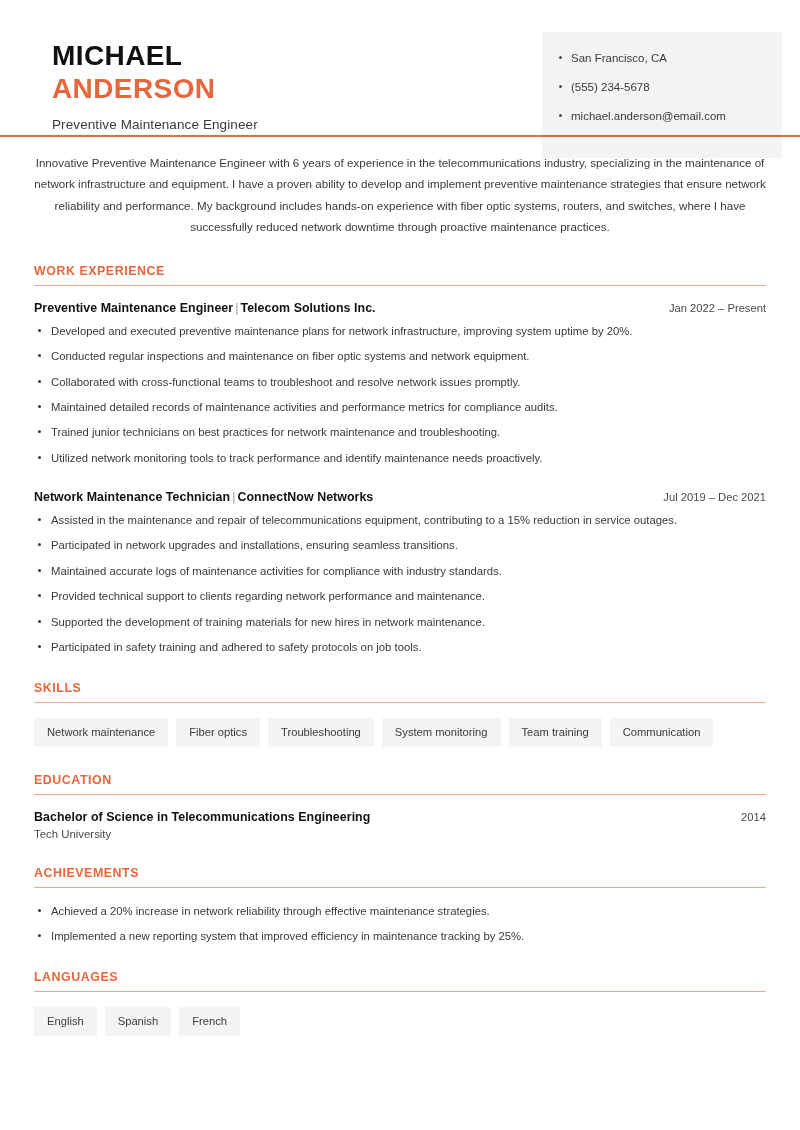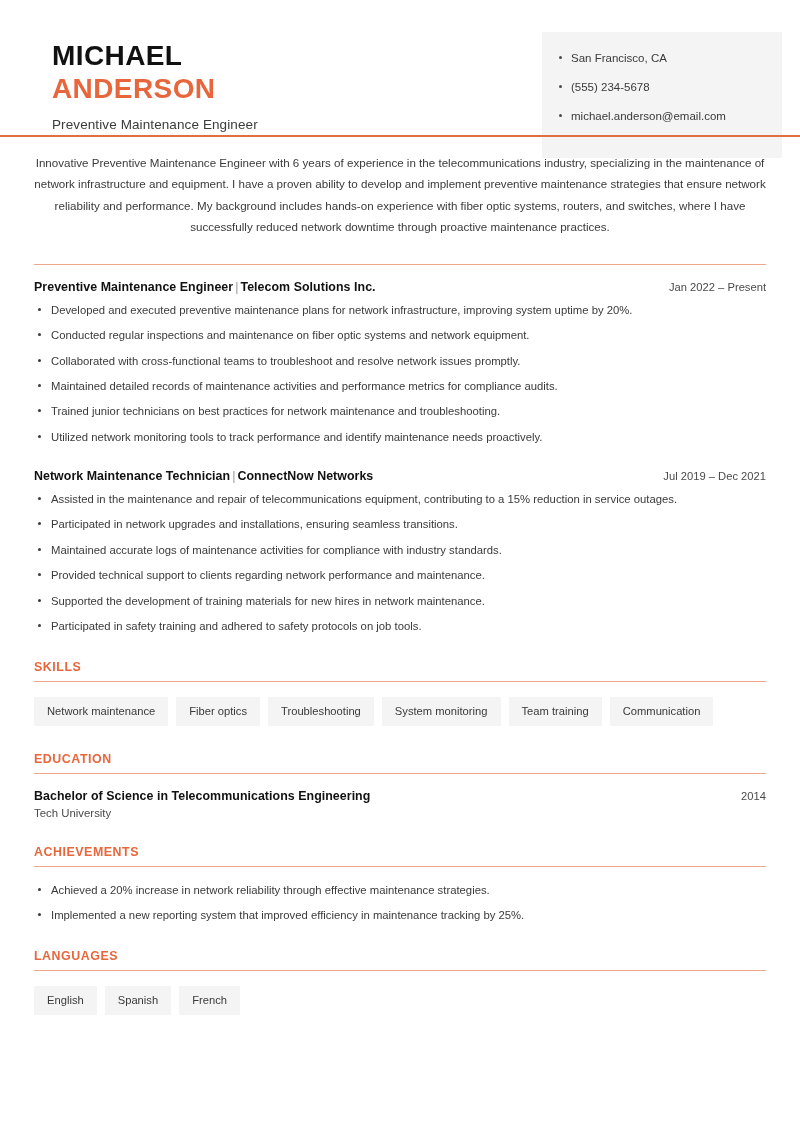--- a/index.html
+++ b/index.html
@@ -229,20 +229,21 @@
     </div>
 
     <div class="header-rule"></div>
   </div>
 
   <div class="content">
 
     <p class="summary">Innovative Preventive Maintenance Engineer with 6 years of experience in the telecommunications industry, specializing in the maintenance of network infrastructure and equipment. I have a proven ability to develop and implement preventive maintenance strategies that ensure network reliability and performance. My background includes hands-on experience with fiber optic systems, routers, and switches, where I have successfully reduced network downtime through proactive maintenance practices.</p>
 
     <div class="section">
+      <div class="section-title">WORK EXPERIENCE</div>
       <div class="section-rule"></div>
 
       <div class="exp-block">
         <div class="entry-head">
           <div class="entry-title"><span>Preventive Maintenance Engineer</span><span class="entry-sep">|</span><span>Telecom Solutions Inc.</span></div>
           <div class="entry-date">Jan 2022 – Present</div>
         </div>
         <ul class="bullets">
           <li>Developed and executed preventive maintenance plans for network infrastructure, improving system uptime by 20%.</li>
           <li>Conducted regular inspections and maintenance on fiber optic systems and network equipment.</li>

